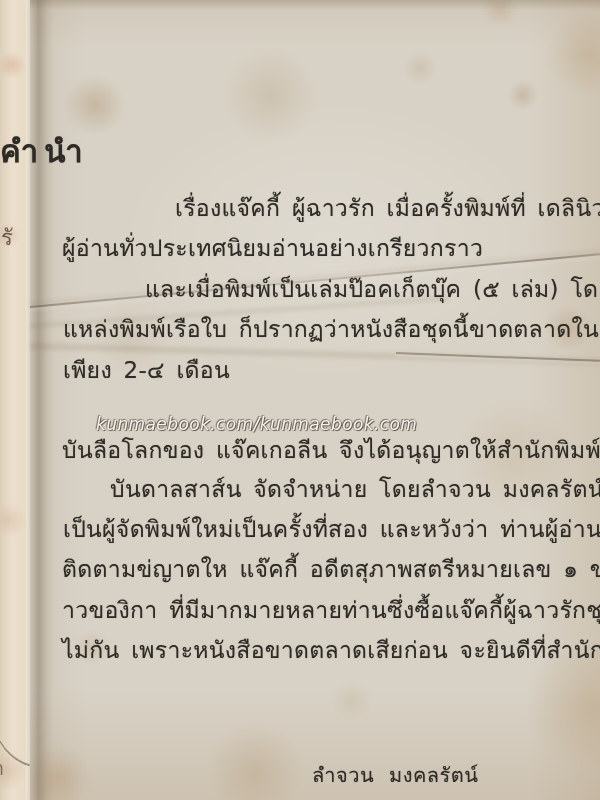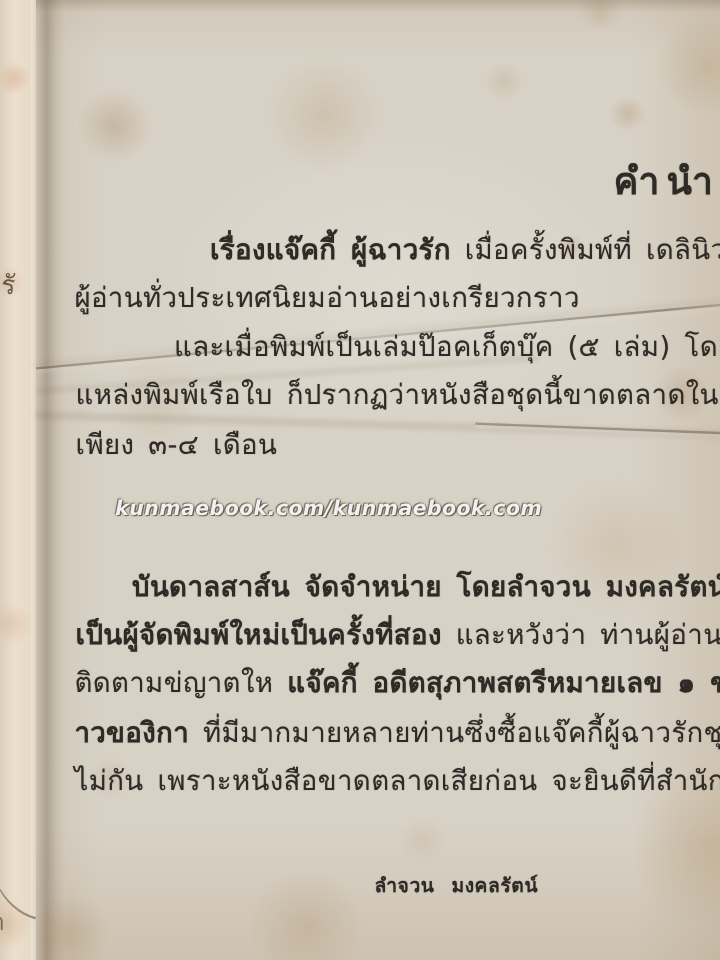--- a/index.html
+++ b/index.html
@@ -71,42 +71,42 @@
     box-shadow:0 2px 3px rgba(255,255,255,.3);
   }
   .pen-mark{
     position:absolute;left:-16px;top:692px;width:56px;height:66px;
     border:none;border-bottom:2px solid rgba(70,58,42,.48);
     border-radius:0 0 0 100%;transform:rotate(16deg);
   }
   
   .line{position:absolute;white-space:nowrap;font-size:23px;letter-spacing:.3px;word-spacing:4px;
         text-shadow:0 0 1px rgba(46,42,38,.35);}
-  .b{font-weight:bold;text-align:right;}
-  .title{position:absolute;left:0;right:0;top:126px;text-align:right;
+  .b{font-weight:normal;text-align:right;}
+  .title{position:absolute;left:0;right:0;top:126px;text-align:left;
          font-size:31px;font-weight:bold;letter-spacing:6px;
          text-shadow:0 0 1px rgba(46,42,38,.4);}
   .l1 {top:190px;left:175px;}
   .l2 {top:230px;left:62px;text-align:center;}
   .l3 {top:271px;left:145px;}
   .l4 {top:311px;left:63px;}
   .l5 {top:352px;left:63px;}
   .l6 {top:390px;left:168px;}
   .l7 {top:432px;left:62px;}
   .l8 {top:471px;left:110px;}
   .l9 {top:511px;left:63px;}
   .l10{top:551px;left:62px;}
   .l11{top:592px;left:62px;}
   .l12{top:632px;left:62px;}
   .l13{top:673px;left:88px;}
-  .signature{position:absolute;top:725px;left:312px;font-size:16px;font-weight:bold;
+  .signature{position:absolute;top:759px;left:312px;font-size:20px;font-weight:normal;
              letter-spacing:.5px;word-spacing:8px;white-space:nowrap;
              text-shadow:0 0 1px rgba(46,42,38,.4);}
   .watermark{
-    position:absolute;top:414px;left:96px;font-size:17px;font-weight:bold;font-style:italic;
+    position:absolute;top:414px;left:96px;font-size:17px;font-weight:normal;font-style:italic;
     letter-spacing:.4px;white-space:nowrap;color:rgba(255,255,255,.92);
     text-shadow:0 0 2px rgba(70,58,42,.9), 1px 1px 0 rgba(70,58,42,.65), -1px -1px 0 rgba(70,58,42,.45);
   }
   .edge-glyph{position:absolute;left:1px;top:220px;font-size:22px;color:rgba(46,42,36,.7);}
   .edge-glyph2{position:absolute;left:-7px;top:752px;font-size:20px;color:rgba(46,42,36,.55);}
 </style>
 </head>
 <body>
 
 <div class="photo">
@@ -125,23 +125,24 @@
   <div class="title">คำนำ</div>
 
   <div class="line l1"><span class="b">เรื่องแจ๊คกี้ ผู้ฉาวรัก</span><span>  เมื่อครั้งพิมพ์ที่  เดลินิวส์นั้น</span></div>
 
   <div class="line l2"><span>ผู้อ่านทั่วประเทศนิยมอ่านอย่างเกรียวกราว</span></div>
 
   <div class="line l3"><span>และเมื่อพิมพ์เป็นเล่มป๊อคเก็ตบุ๊ค  (๕ เล่ม)  โดย</span></div>
 
   <div class="line l4"><span>แหล่งพิมพ์เรือใบ  ก็ปรากฏว่าหนังสือชุดนี้ขาดตลาดในเวลา</span></div>
 
-  <div class="line l5"><span>เพียง ๓-๔ เดือน</span></div>
+  <div class="line l5"><span>เพียง 2-๔ เดือน</span></div>
 
 
+  <div class="line l7"><span>บันลือโลกของ </span><span class="b">แจ๊คเกอลีน</span><span>    จึงได้อนุญาตให้สำนักพิมพ์</span></div>
 
   <div class="line l8"><span class="b">บันดาลสาส์น  จัดจำหน่าย  โดยลำจวน  มงคลรัตน์</span></div>
 
   <div class="line l9"><span class="b">เป็นผู้จัดพิมพ์ใหม่เป็นครั้งที่สอง</span><span> และหวังว่า ท่านผู้อ่านที่</span></div>
 
   <div class="line l10"><span>ติดตามข่ญาตให </span><span class="b">แจ๊คกี้  อดีตสุภาพสตรีหมายเลข ๑ ของ</span></div>
 
   <div class="line l11"><span class="b">าวของิกา</span><span>  ที่มีมากมายหลายท่านซึ่งซื้อแจ๊คกี้ผู้ฉาวรักชุดแรก</span></div>
 
   <div class="line l12"><span>ไม่กัน เพราะหนังสือขาดตลาดเสียก่อน  จะยินดีที่สำนักพิมพ์</span></div>

